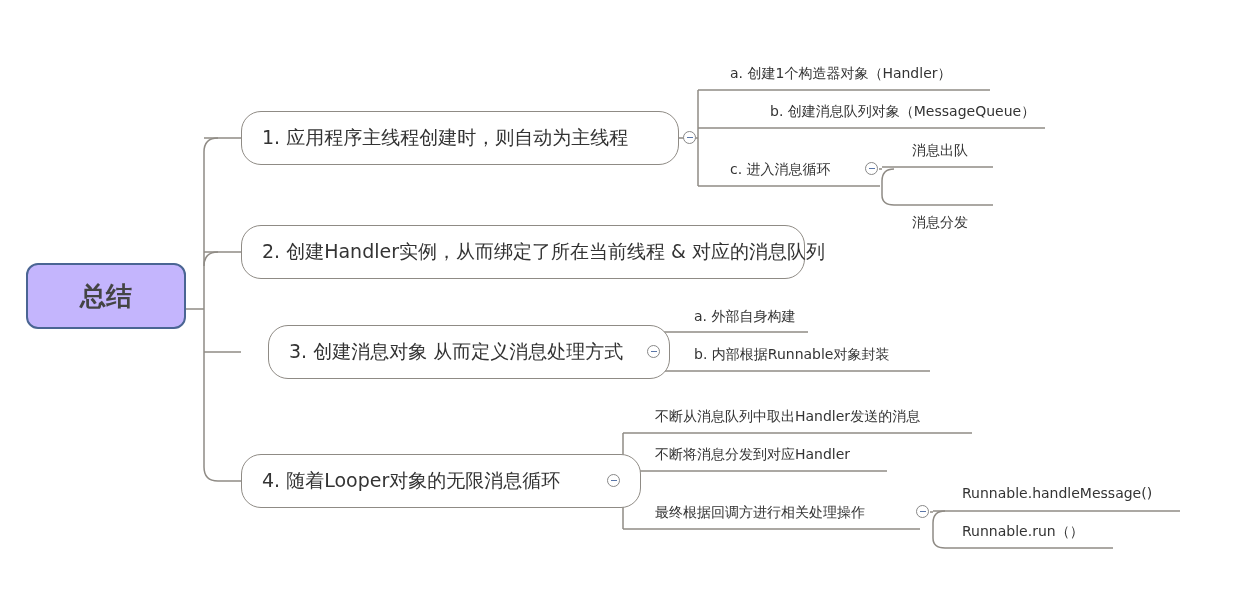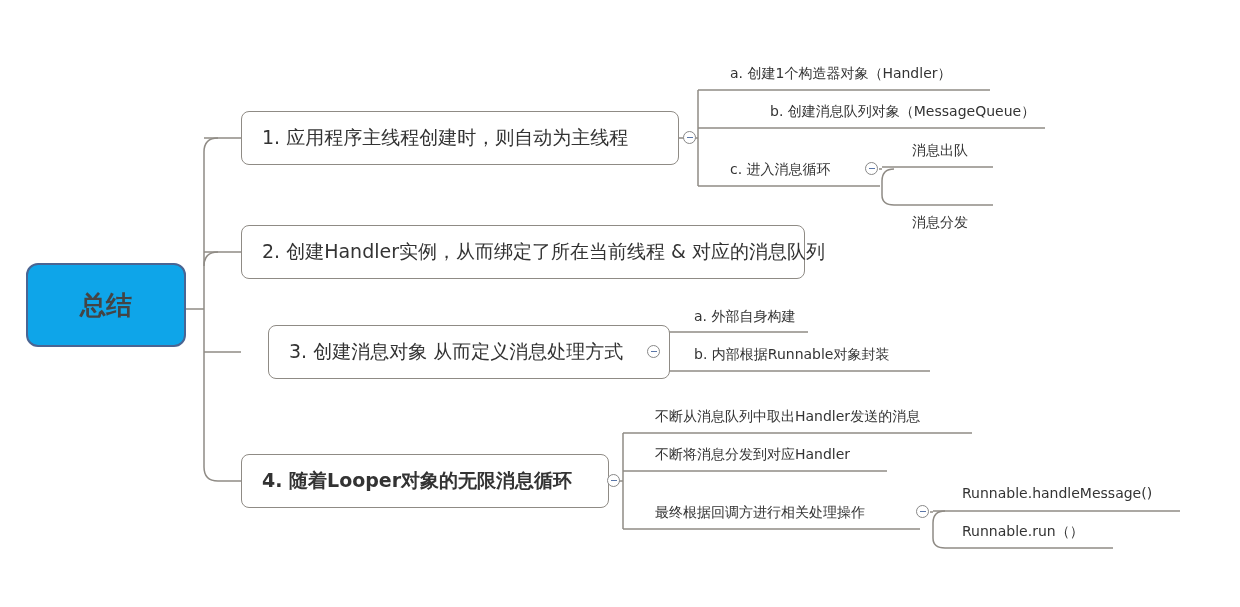--- a/index.html
+++ b/index.html
@@ -1,19 +1,19 @@
 <!DOCTYPE html>
 <html><head>
 <meta charset="utf-8">
 <style>
   html,body{margin:0;padding:0;background:#ffffff;}
   body{width:1240px;height:607px;position:relative;overflow:hidden;font-family:"DejaVu Sans",sans-serif;color:#333;}
   svg.lines{position:absolute;left:0;top:0;}
-  .central{position:absolute;left:26px;top:263px;width:160px;height:84px;border:2px solid #4a6593;border-radius:12px;box-sizing:border-box;display:flex;align-items:center;justify-content:center;font-size:26px;font-weight:bold;color:#444;background:#0ea5e9;}
-  .topic{position:absolute;height:54px;border:1.5px solid #8f8b85;border-radius:8px;box-sizing:border-box;display:flex;align-items:center;padding-left:20px;font-size:19px;color:#333;background:#fff;white-space:nowrap;}
+  .central{position:absolute;left:26px;top:263px;width:160px;height:66px;border:2px solid #4a6593;border-radius:12px;box-sizing:border-box;display:flex;align-items:center;justify-content:center;font-size:26px;font-weight:bold;color:#444;background:#c4b5fd;}
+  .topic{position:absolute;height:54px;border:1.5px solid #8f8b85;border-radius:20px;box-sizing:border-box;display:flex;align-items:center;padding-left:20px;font-size:19px;color:#333;background:#fff;white-space:nowrap;}
   .sub{position:absolute;font-size:14px;color:#333;white-space:nowrap;}
   .collapse{position:absolute;width:13px;height:13px;border:1.3px solid #888;border-radius:50%;box-sizing:border-box;background:#fff;display:flex;align-items:center;justify-content:center;cursor:pointer;}
   .collapse::after{content:"";width:6px;height:1.5px;background:#5a76a8;}
 </style>
 </head>
 <body>
 
 <svg class="lines" width="1240" height="607">
   <g fill="none" stroke="#8f8b85" stroke-width="1.5">
 
@@ -63,20 +63,20 @@
 <div class="sub" style="left:912px;top:142px;text-align:right;">消息出队</div>
 <div class="sub" style="left:912px;top:186px;margin-top:28px;">消息分发</div>
 
 <div class="topic" style="left:241px;top:225px;width:564px;">2. 创建Handler实例，从而绑定了所在当前线程 &amp; 对应的消息队列</div>
 
 <div class="topic" style="left:241px;top:325px;width:402px;margin-left:27px;">3. 创建消息对象 从而定义消息处理方式</div>
 <div class="collapse" style="left:647px;top:345px;"></div>
 <div class="sub" style="left:694px;top:308px;">a. 外部自身构建</div>
 <div class="sub" style="left:694px;top:346px;">b. 内部根据Runnable对象封装</div>
 
-<div class="topic" style="left:241px;top:454px;width:368px;font-weight:bold;">4. 随着Looper对象的无限消息循环</div>
+<div class="topic" style="left:241px;top:454px;width:400px;">4. 随着Looper对象的无限消息循环</div>
 <div class="collapse" style="left:607px;top:474px;"></div>
 <div class="sub" style="left:655px;top:408px;">不断从消息队列中取出Handler发送的消息</div>
 <div class="sub" style="left:655px;top:446px;">不断将消息分发到对应Handler</div>
 <div class="sub" style="left:655px;top:504px;">最终根据回调方进行相关处理操作</div>
 <div class="collapse" style="left:916px;top:505px;"></div>
 <div class="sub" style="left:962px;top:485px;">Runnable.handleMessage()</div>
 <div class="sub" style="left:962px;top:523px;">Runnable.run（）</div>
 
 </body></html>

